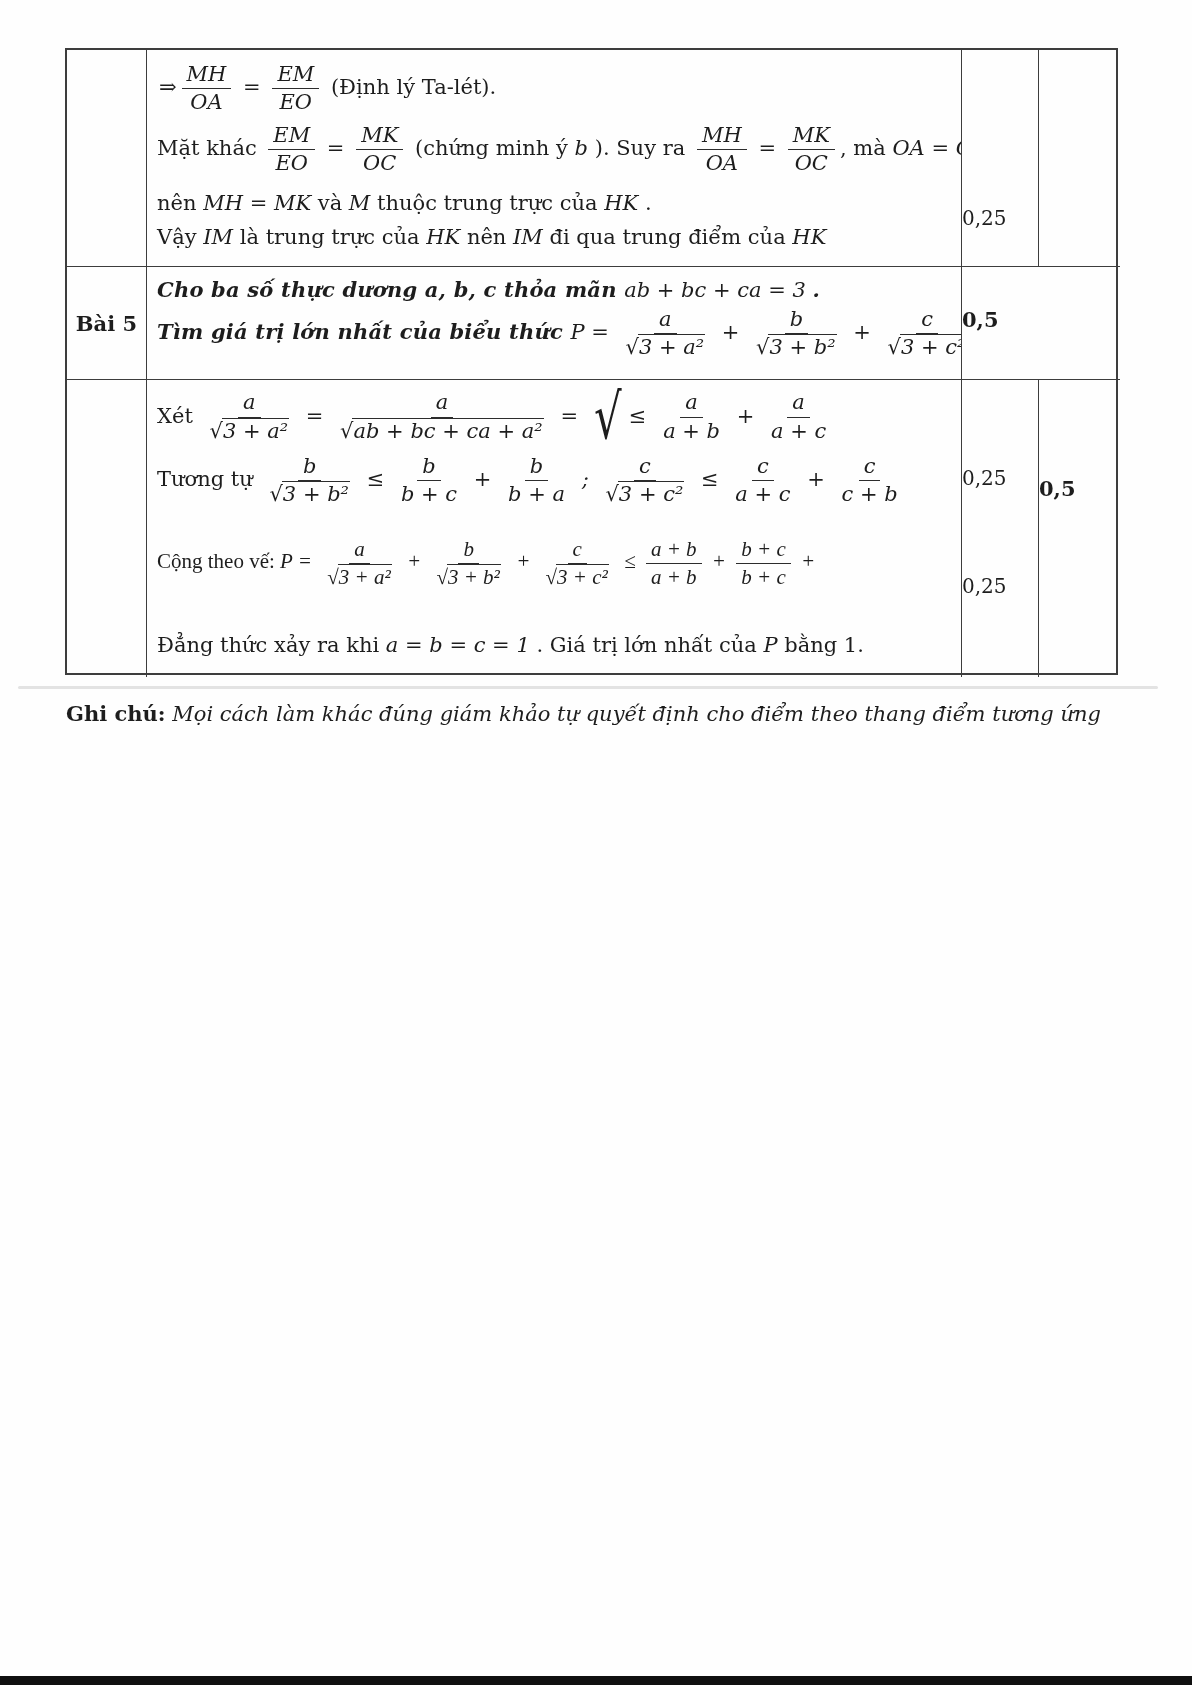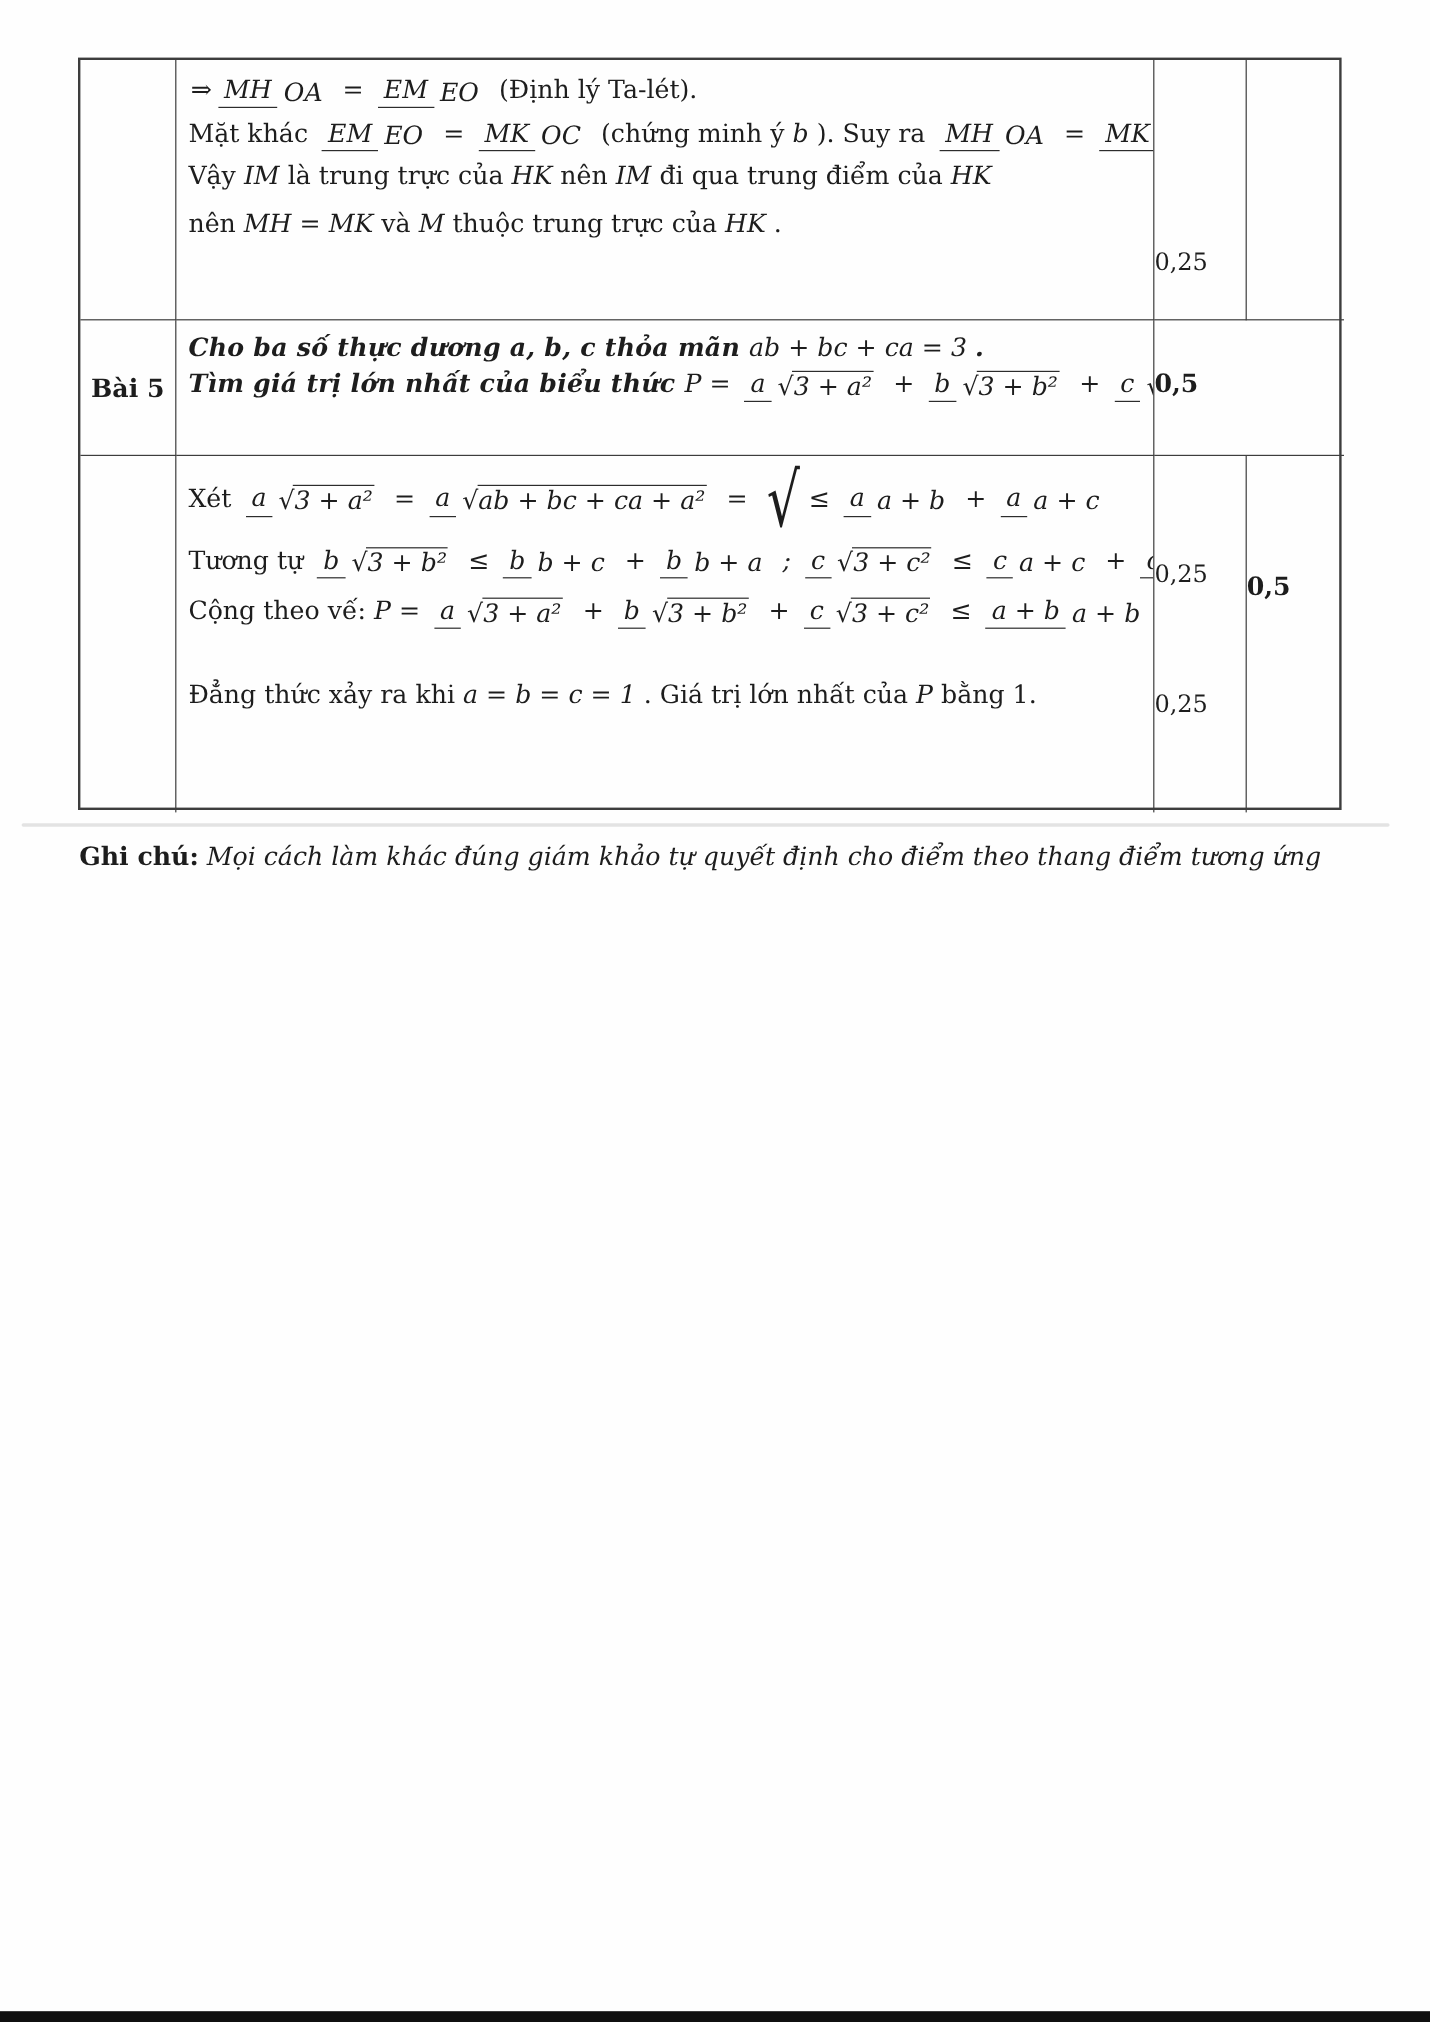--- a/index.html
+++ b/index.html
@@ -13,41 +13,41 @@
   .br{border-right:1.6px solid #3d3d3d;}
   .bb{border-bottom:1.6px solid #3d3d3d;}
   .label-cell{display:flex;align-items:center;justify-content:center;
         font-weight:bold;font-size:21px;padding-bottom:0;}
   .content-cell{padding:4px 8px 4px 10px;font-size:21px;overflow:hidden;}
   .score-cell{display:flex;flex-direction:column;font-size:20px;}
   .mline{white-space:nowrap;line-height:1.25;}
   .tx{font-style:normal;}
   .m{font-style:italic;}
   .bi{font-weight:bold;font-style:italic;letter-spacing:0.2px;}
-  .frac{display:inline-flex;flex-direction:row;align-items:center;
+  .frac{display:inline-flex;flex-direction:column;align-items:center;
         vertical-align:middle;margin:0 5px;font-style:italic;text-align:center;
         line-height:1.1;}
   .fn{border-bottom:1.5px solid #2c2c2c;padding:1px 5px 2px;}
   .fd{padding:2px 5px 1px;text-align:center;}
   .sq{white-space:nowrap;font-style:italic;}
   .sq .r{font-style:normal;margin-right:-1px;}
   .sq .u{border-top:1.5px solid #2c2c2c;padding:0 1px;}
   .bigsqrt{display:inline-flex;align-items:flex-start;vertical-align:middle;margin:0 3px;}
   .bigsqrt .r2{font-style:normal;font-size:62px;line-height:58px;
         transform:scaleX(0.7);margin-right:-8px;font-weight:400;}
   .bigsqrt .sbody{border-top:1.8px solid #2c2c2c;padding:2px 4px 0;}
   .r1-l1{margin:8px 0 0 2px;}
   .r1-l2{margin-top:8px;}
   .r1-l3{margin-top:14px;}
   .r1-l4{margin-top:7px;}
   .r2-l1{margin-top:6px;}
   .r2-l2{margin-top:4px;}
   .r3-l1{margin-top:4px;}
   .r3-l2{margin-top:8px;}
-  .r3-l3{margin-top:14px;}
+  .r3-l3{margin-top:30px;font-family:Liberation Serif, serif;}
   .r3-l4{margin-top:42px;}
   .score-r1{margin-top:156px;}
   .score-r3a{margin-top:86px;}
   .score-r3b{margin-top:84px;}
   .score-r3c{margin-top:96px;font-weight:bold;font-size:21px;}
   .score-merged{justify-content:center;font-weight:bold;font-size:21px;padding-bottom:8px;}
   .note{position:absolute;left:66px;top:700px;width:1060px;font-size:21px;line-height:1.3;}
   .note .prefix{font-weight:bold;font-style:normal;margin-top:48px;}
   .note .body{font-style:italic;}
   .scan-smudge{position:absolute;left:18px;top:686px;width:1140px;height:3px;
@@ -76,22 +76,22 @@
           </span><span class="m"> = </span><span class="frac">
             <span class="fn">MK</span>
             <span class="fd">OC</span>
           </span><span class="tx"> (chứng minh ý </span><span class="m"> b </span><span class="tx">). Suy ra </span><span class="frac">
             <span class="fn">MH</span>
             <span class="fd">OA</span>
           </span><span class="m"> = </span><span class="frac">
             <span class="fn">MK</span>
             <span class="fd">OC</span>
           </span><span class="tx">, mà </span><span class="m"> OA = OC </span></div>
+      <div class="mline r1-l3"><span class="tx">nên </span><span class="m"> MH = MK </span><span class="tx"> và </span><span class="m"> M </span><span class="tx"> thuộc trung trực của </span><span class="m"> HK </span><span class="tx">.</span></div>
       <div class="mline r1-l4"><span class="tx">Vậy </span><span class="m"> IM </span><span class="tx"> là trung trực của </span><span class="m"> HK </span><span class="tx"> nên </span><span class="m"> IM </span><span class="tx"> đi qua trung điểm của </span><span class="m"> HK </span></div>
-      <div class="mline r1-l3"><span class="tx">nên </span><span class="m"> MH = MK </span><span class="tx"> và </span><span class="m"> M </span><span class="tx"> thuộc trung trực của </span><span class="m"> HK </span><span class="tx">.</span></div>
     </div>
     <div class="cell score-cell br bb">
       <span class="score-r1">0,25</span>
     </div>
     <div class="cell score-cell bb">
       <span></span>
     </div>
 
     <div class="cell label-cell br bb">
       <span>Bài 5</span>

